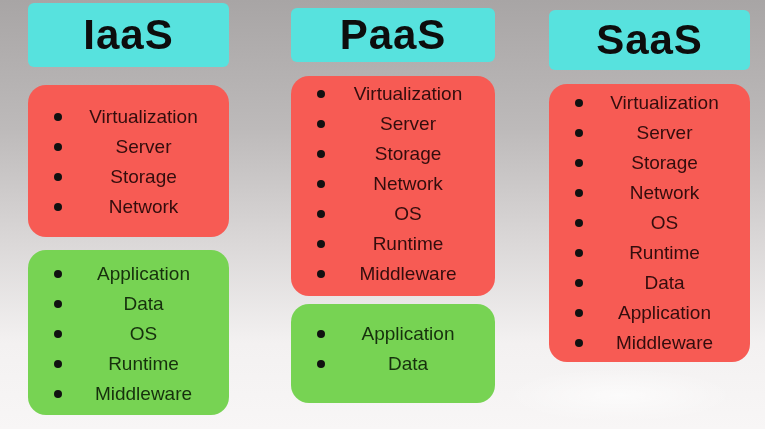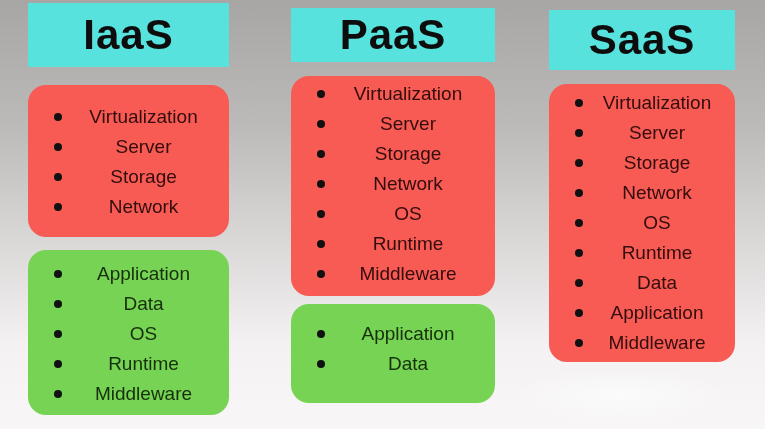--- a/index.html
+++ b/index.html
@@ -6,30 +6,30 @@
   .canvas{
     position:relative;
     width:765px;height:429px;
     overflow:hidden;
     background:linear-gradient(to bottom,#a8a5a5 0%,#bdbaba 30%,#d9d6d6 55%,#f3f1f1 80%,#f8f6f6 100%);
     font-family:"Liberation Sans","DejaVu Sans",sans-serif;
   }
   .col{position:absolute;top:0;}
   #col-iaas{left:28px;width:201px;}
   #col-paas{left:291px;width:204px;}
-  #col-saas{left:549px;width:186px;}
+  #col-saas{left:549px;width:201px;}
 
   .header{
     background:#57e2de;
     text-align:center;
     color:#0d0d0d;
     font-weight:800;
     font-size:42px;
     letter-spacing:1px;
-    display:flex;align-items:center;justify-content:center;
+    display:flex;align-items:center;justify-content:center;border-radius:6px;
   }
   #col-iaas .header{margin-top:3px;height:64px;}
   #col-paas .header{margin-top:8px;height:54px;}
   #col-saas .header{margin-top:10px;height:60px;}
 
   .box{border-radius:18px;box-sizing:border-box;}
   .box.red{background:#f75b54;color:#330d0d;}
   .box.green{background:#77d353;color:#16300d;}
 
   .box ul{list-style:none;margin:0;padding:0;}

